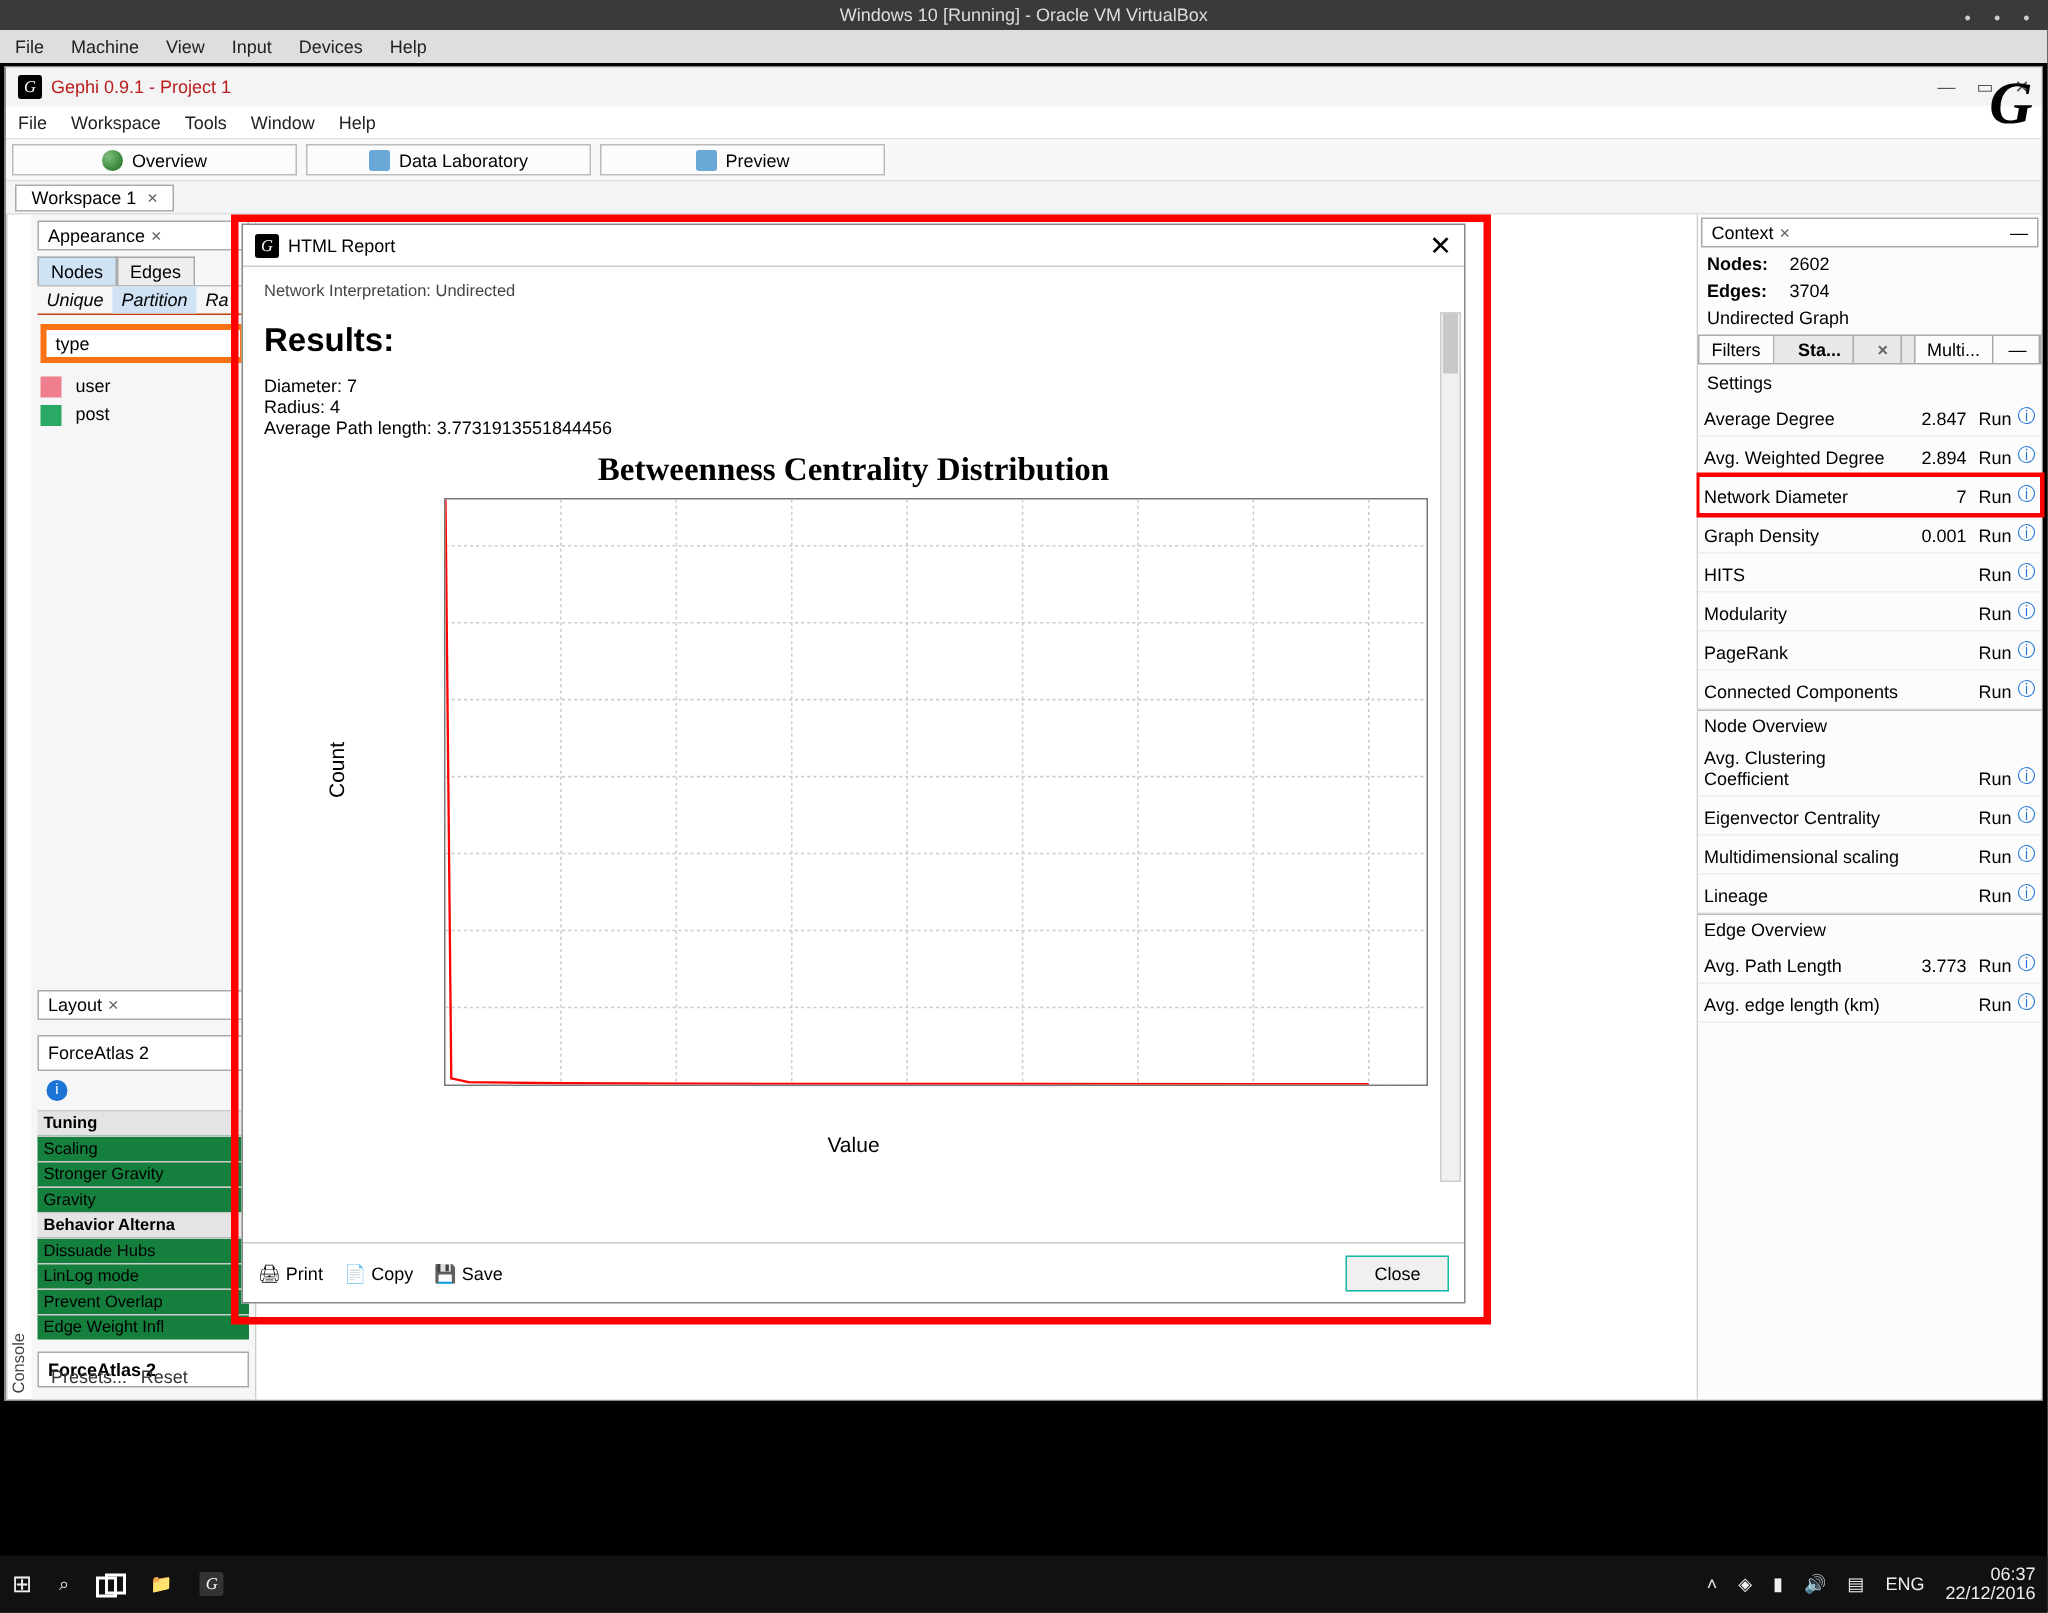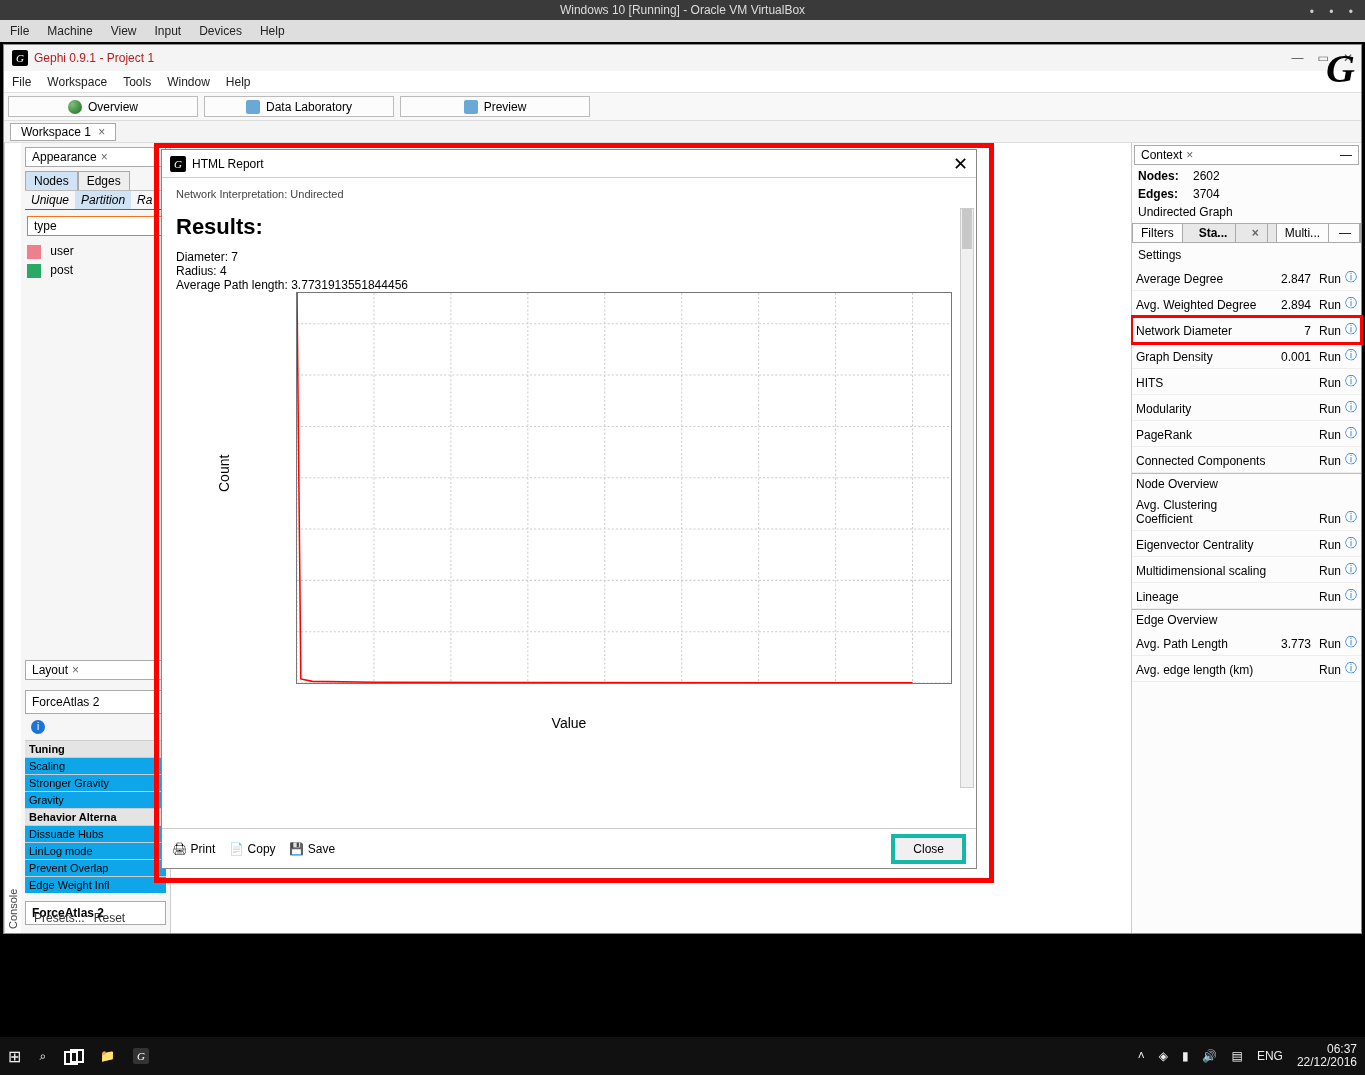--- a/index.html
+++ b/index.html
@@ -23,27 +23,27 @@
 .left-col     { width: 150px; border-right:1px solid #ccc; background:#f6f6f6; display:flex; flex-direction:column;}
 .console-flip { writing-mode: vertical-rl; transform:rotate(180deg); font-size:11px; color:#444; padding:4px 2px; border-right:1px solid #ccc;}
 .panel-head   { background:#fff; border:1px solid #aaa; padding:2px 6px; margin:4px; display:flex; align-items:center;}
 .x            { margin-left:4px; color:#666; }
 .subtabs      { display:flex; border-bottom:1px solid #bbb; margin:0 4px;}
 .subtabs span { padding:2px 8px; border:1px solid #aaa; border-bottom:none; background:#eee;}
 .subtabs span.on{ background:#cfe3f5;}
 .rowbar       { display:flex; border-bottom:1px solid #c2410c; margin:0 4px;font-style:italic;}
 .rowbar span  { padding:2px 6px; }
 .rowbar span.sel{ background:#cfe3f5;}
-.typebox      { margin:6px; border:1px solid #f97316; padding:2px 6px; background:#fff;}
+.typebox      { margin:6px; border:4px solid #f97316; padding:2px 6px; background:#fff;}
 .swatch       { width:14px; height:14px; display:inline-block; margin-right:6px; vertical-align:middle;}
 .legend-row   { padding:2px 6px;}
 .layout-box   { margin:6px 4px 0 4px;}
 .combo        { border:1px solid #aaa; padding:4px 6px; background:#fff;}
 .info-i       { width:14px;height:14px;border-radius:50%;background:#1e73d6;color:#fff;display:inline-block;text-align:center;line-height:14px;font-size:10px;margin:6px;}
-.prop-row     { border-top:1px solid #ccc; padding:2px 4px; font-size:11px; background:#0ea5e9;}
+.prop-row     { border-top:1px solid #ccc; padding:2px 4px; font-size:11px; background:#15803d;}
 .prop-head    { background:#e4e4e4; font-weight:bold;}
 .fa2          { border:1px solid #aaa; margin:8px 4px; padding:4px 6px; font-weight:bold; background:#fff;}
 .right-col    { width: 230px; border-left:1px solid #ccc; background:#fcfcfc; display:flex; flex-direction:column;}
 .ctx-row      { display:flex; padding:2px 6px;}
 .ctx-row b    { width:55px;}
 .filters-hdr  { display:flex; border:1px solid #aaa; margin:2px 0;}
 .filters-hdr span{ padding:2px 8px; border-right:1px solid #aaa;}
 .filters-hdr span.sel{ background:#e8e8e8; font-weight:bold;}
 .stat-row     { display:flex; align-items:flex-end; padding:4px 4px; border-bottom:1px solid #eee;}
 .stat-row .nm { flex:1; }
@@ -53,21 +53,21 @@
 .stat-row.hl  { outline:3px solid red; outline-offset:-1px;}
 .sect         { font-weight:normal; border-top:1px solid #bbb; padding:3px 4px;}
 
 .modal-outline{ position:absolute; left:150px; top:0; width:840px; height:740px; border:5px solid red; pointer-events:none;}
 .modal        { position:absolute; left:157px; top:6px; width:816px; height:720px; background:#fff; border:1px solid #888; display:flex; flex-direction:column;}
 .modal-title  { height:28px; display:flex; align-items:center; padding:0 8px; border-bottom:1px solid #ccc;}
 .modal-title .cx{ margin-left:auto; font-size:18px;}
 .modal-body   { flex:1; padding:10px 14px; overflow:hidden; position:relative;}
 .modal-foot   { height:40px; border-top:1px solid #ccc; display:flex; align-items:center; padding:0 10px;}
 .modal-foot .actions{ display:flex; gap:14px;}
-.modal-foot .close-btn{ margin-left:auto; border:4px solid #14b8a6; padding:4px 18px; background:#f0f0f0;}
+.modal-foot .close-btn{ margin-left:auto; border:1px solid #14b8a6; padding:4px 18px; background:#f0f0f0;}
 .chart-title  { text-align:center; font-weight:bold; font-size:22px; margin:8px 0 6px 0; font-family:Georgia,serif;}
 .chart-frame  { position:relative; margin-left:40px; height:420px; }
 .y-label      { position:absolute; left:0px; top:200px; transform:rotate(-90deg); transform-origin:left top; font-size:14px;}
 .x-label      { text-align:center; font-size:14px; margin-top:3px;}
 .plot         { position:absolute; left:80px; top:0; right:10px; bottom:28px; border:1px solid #777; }
 .grid line    { stroke:#ccc; stroke-dasharray:2 2;}
 .axis text    { font-size:11px; fill:#333;}
 .series       { stroke:red; stroke-width:1.5; fill:none;}
 .scrollbar    { position:absolute; right:2px; top:30px; width:14px; bottom:40px; background:#f0f0f0; border:1px solid #ccc;}
 .scrollbar .thumb{ position:absolute; left:1px; right:1px; top:0; height:40px; background:#c8c8c8;}
@@ -316,20 +316,21 @@
         <span style="margin-left:6px;">HTML Report</span>
         <span class="cx">✕</span>
       </div>
       <div class="modal-body">
         <div style="color:#444;font-size:11px;">Network Interpretation: Undirected</div>
         <h2 style="font-size:22px;margin:14px 0 10px 0;">Results:</h2>
         <div>Diameter: 7</div>
         <div>Radius: 4</div>
         <div>Average Path length: 3.7731913551844456</div>
 
+        <div class="chart-title">Betweenness Centrality Distribution</div>
         <div class="chart-frame">
           <span class="y-label">Count</span>
           <div class="plot">
             <svg width="100%" height="100%" viewBox="0 0 640 380" preserveAspectRatio="none">
               <g class="grid" id="grid-g">
                   <line x1="0" y1="0" x2="0" y2="380"></line>
                   <line x1="75.29411764705883" y1="0" x2="75.29411764705883" y2="380"></line>
                   <line x1="150.58823529411765" y1="0" x2="150.58823529411765" y2="380"></line>
                   <line x1="225.8823529411765" y1="0" x2="225.8823529411765" y2="380"></line>
                   <line x1="301.1764705882353" y1="0" x2="301.1764705882353" y2="380"></line>

